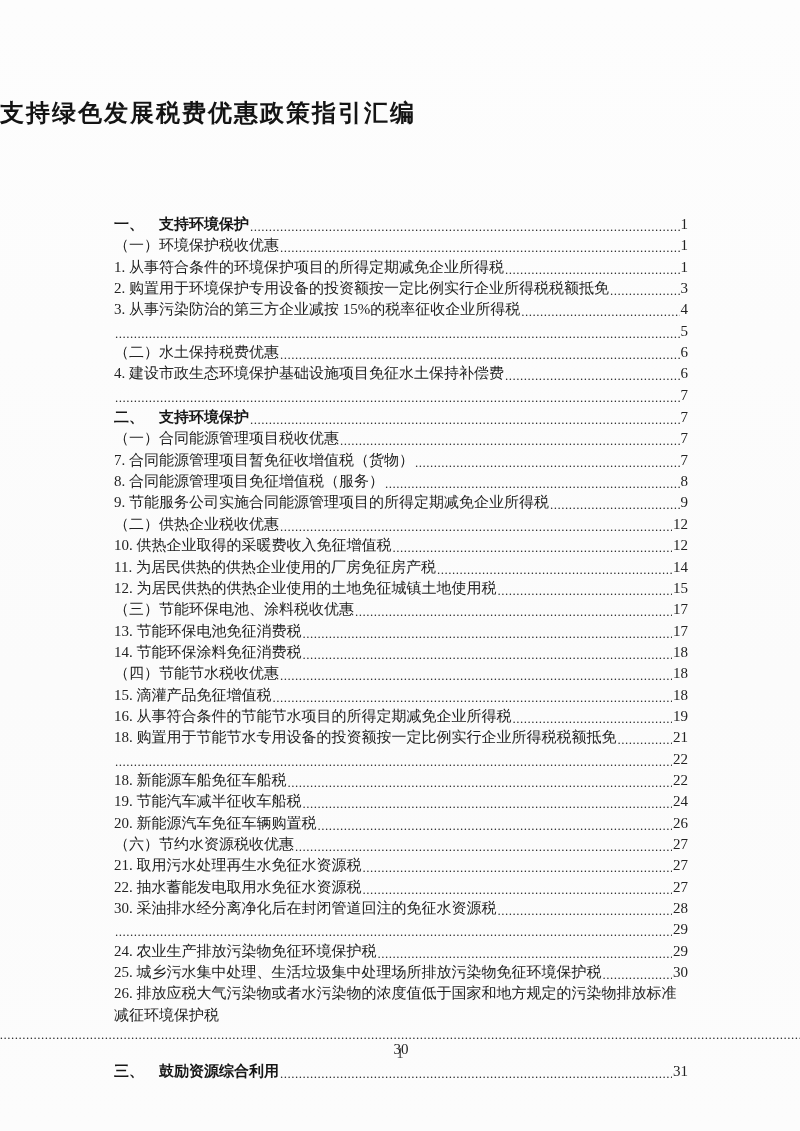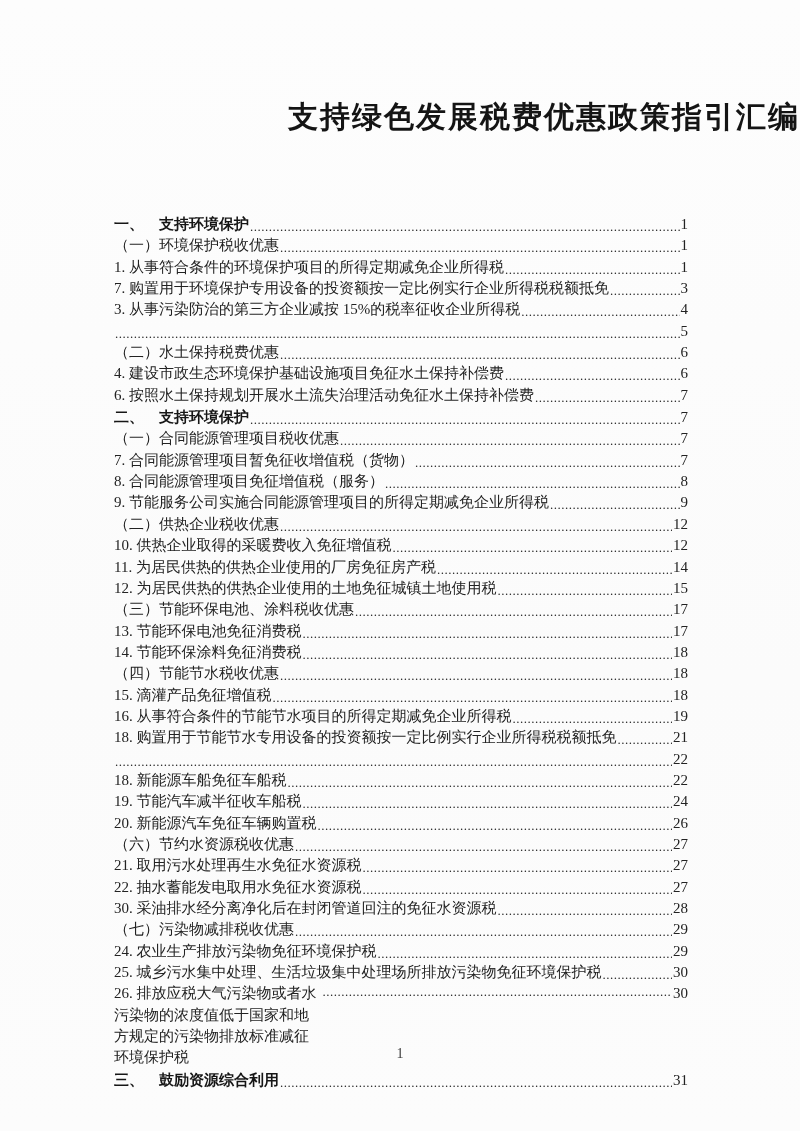--- a/index.html
+++ b/index.html
@@ -20,24 +20,24 @@
     font-family: "Liberation Serif", "DejaVu Serif", serif;
     color: #1f1f1f;
     overflow: hidden;
   }
   .doc-title {
     position: absolute;
     top: 97px;
     left: 0;
     width: 100%;
     margin: 0;
-    text-align: right;
+    text-align: left;
     font-family: Liberation Sans, sans-serif;
     font-weight: bold;
-    font-size: 30px;
+    font-size: 24px;
     letter-spacing: 2px;
     color: #141414;
   }
   .toc {
     position: absolute;
     top: 213px;
     left: 114px;
     width: 574px;
   }
   .toc-row {
@@ -50,21 +50,22 @@
   .toc-row .toc-label {
     white-space: nowrap;
     flex: 0 1 auto;
   }
   .toc-row.section .toc-label {
     font-family: "Liberation Sans", "DejaVu Sans", sans-serif;
     font-weight: bold;
     color: #161616;
   }
   .toc-row.wrap {
-    align-items: flex-start;
+    align-items: center;
+    flex-direction: column;
   }
   .toc-row.wrap .toc-label {
     white-space: normal;
   }
   .toc-dots {
     flex: 1 1 auto;
     min-width: 10px;
     overflow: hidden;
     white-space: nowrap;
     font-size: 13px;
@@ -104,21 +105,21 @@
     <span class="toc-label">（一）环境保护税收优惠</span>
     <span class="toc-dots">............................................................................................................................................................................................................................................................................................................</span>
     <span class="toc-page">1</span>
   </div>
       <div class="toc-row item">
     <span class="toc-label">1. 从事符合条件的环境保护项目的所得定期减免企业所得税</span>
     <span class="toc-dots">............................................................................................................................................................................................................................................................................................................</span>
     <span class="toc-page">1</span>
   </div>
       <div class="toc-row item">
-    <span class="toc-label">7. 购置用于环境保护专用设备的投资额按一定比例实行企业所得税税额抵免</span>
+    <span class="toc-label">2. 购置用于环境保护专用设备的投资额按一定比例实行企业所得税税额抵免</span>
     <span class="toc-dots">............................................................................................................................................................................................................................................................................................................</span>
     <span class="toc-page">3</span>
   </div>
       <div class="toc-row item">
     <span class="toc-label">3. 从事污染防治的第三方企业减按 15%的税率征收企业所得税</span>
     <span class="toc-dots">............................................................................................................................................................................................................................................................................................................</span>
     <span class="toc-page">4</span>
   </div>
       <div class="toc-row item">
     <span class="toc-dots">............................................................................................................................................................................................................................................................................................................</span>
@@ -128,21 +129,20 @@
     <span class="toc-label">（二）水土保持税费优惠</span>
     <span class="toc-dots">............................................................................................................................................................................................................................................................................................................</span>
     <span class="toc-page">6</span>
   </div>
       <div class="toc-row item">
     <span class="toc-label">4. 建设市政生态环境保护基础设施项目免征水土保持补偿费</span>
     <span class="toc-dots">............................................................................................................................................................................................................................................................................................................</span>
     <span class="toc-page">6</span>
   </div>
       <div class="toc-row item">
-    <span class="toc-label">6. 按照水土保持规划开展水土流失治理活动免征水土保持补偿费</span>
     <span class="toc-dots">............................................................................................................................................................................................................................................................................................................</span>
     <span class="toc-page">7</span>
   </div>
       <div class="toc-row section">
     <span class="toc-label">二、　支持环境保护</span>
     <span class="toc-dots">............................................................................................................................................................................................................................................................................................................</span>
     <span class="toc-page">7</span>
   </div>
       <div class="toc-row sub">
     <span class="toc-label">（一）合同能源管理项目税收优惠</span>
@@ -252,21 +252,20 @@
     <span class="toc-label">22. 抽水蓄能发电取用水免征水资源税</span>
     <span class="toc-dots">............................................................................................................................................................................................................................................................................................................</span>
     <span class="toc-page">27</span>
   </div>
       <div class="toc-row item">
     <span class="toc-label">30. 采油排水经分离净化后在封闭管道回注的免征水资源税</span>
     <span class="toc-dots">............................................................................................................................................................................................................................................................................................................</span>
     <span class="toc-page">28</span>
   </div>
       <div class="toc-row sub">
-    <span class="toc-label">（七）污染物减排税收优惠</span>
     <span class="toc-dots">............................................................................................................................................................................................................................................................................................................</span>
     <span class="toc-page">29</span>
   </div>
       <div class="toc-row item">
     <span class="toc-label">24. 农业生产排放污染物免征环境保护税</span>
     <span class="toc-dots">............................................................................................................................................................................................................................................................................................................</span>
     <span class="toc-page">29</span>
   </div>
       <div class="toc-row item">
     <span class="toc-label">25. 城乡污水集中处理、生活垃圾集中处理场所排放污染物免征环境保护税</span>

